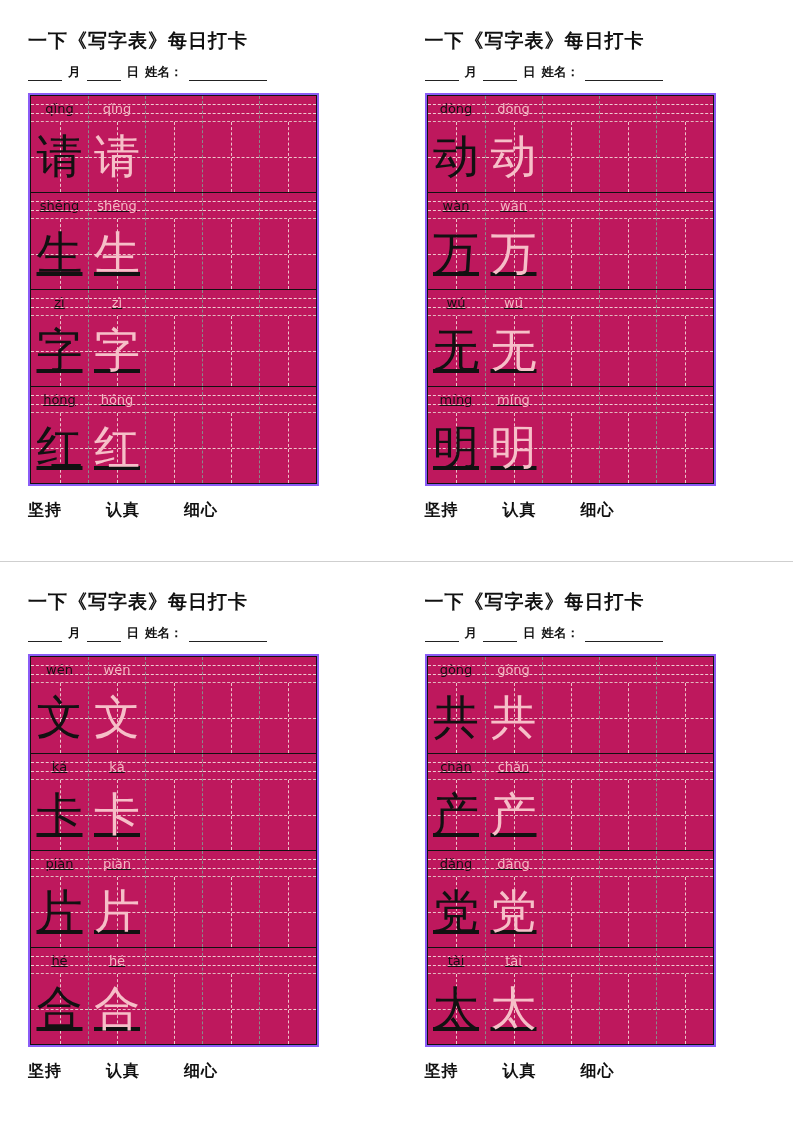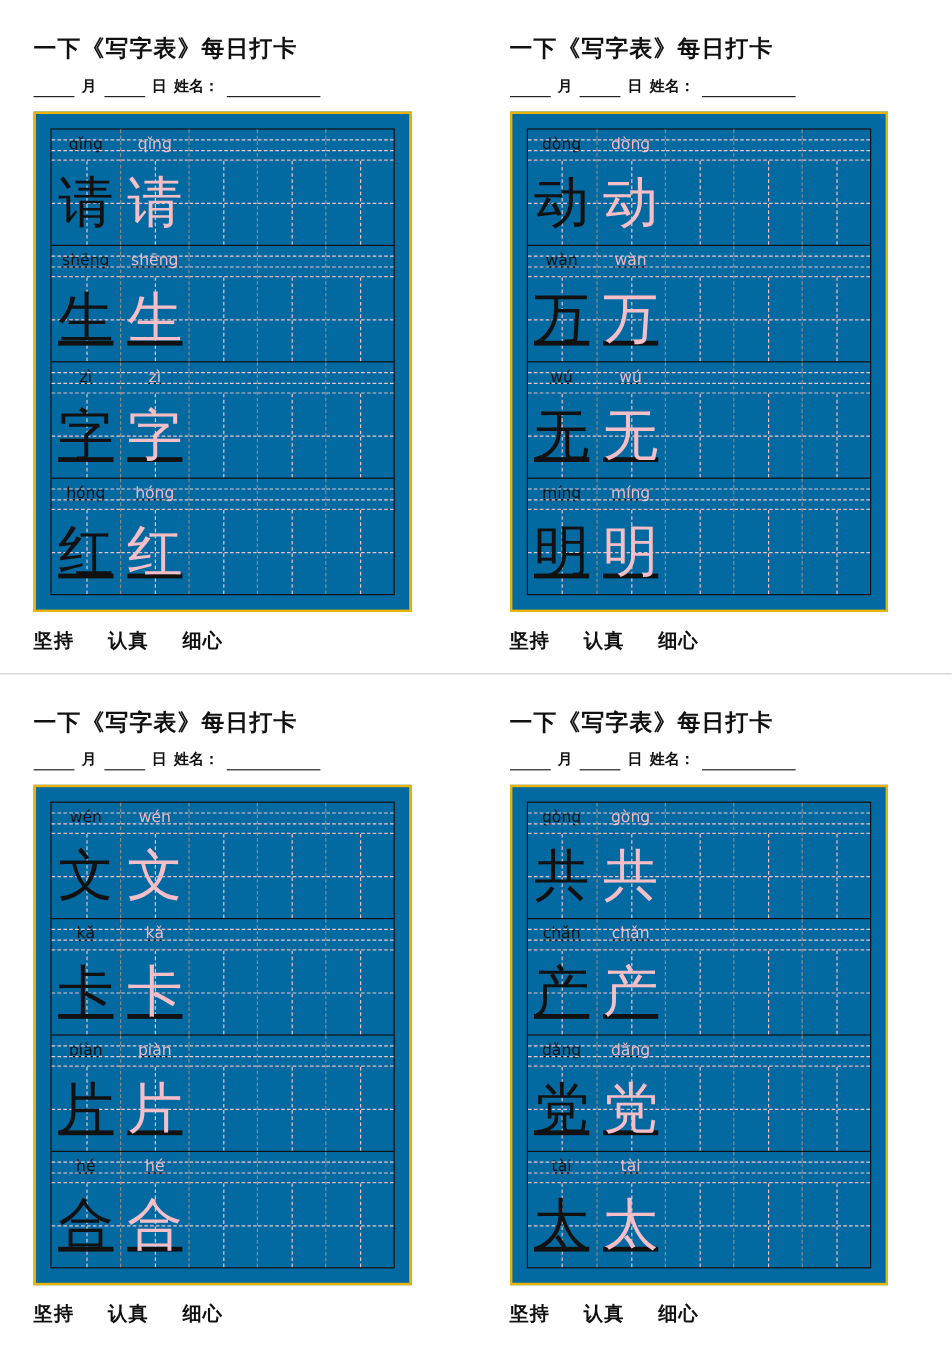--- a/index.html
+++ b/index.html
@@ -64,23 +64,23 @@
     height: 11px;
   }
   .blank-line.long {
     width: 78px;
   }
   .meta-label {
     font-size: 12.5px;
     font-weight: bold;
   }
   .grid-frame {
-    border: 2px solid #eab308;
-    padding: 12px;
-    background: #0369a1;
+    border: 2px solid #8b5cf6;
+    padding: 0;
+    background: #be185d;
   }
   .grid-inner {
     border: 1px solid #111;
     display: flex;
     flex-direction: column;
   }
   .char-row {
     display: flex;
   }
   .char-row + .char-row {
@@ -155,21 +155,21 @@
     line-height: 1;
     color: #111;
     position: relative;
     z-index: 2;
   }
   .glyph.trace {
     color: #f6bfc8;
   }
   .footer-row {
     display: flex;
-    gap: 28px;
+    gap: 44px;
     justify-content: center;
     margin-top: 14px;
     font-size: 16px;
     font-weight: bold;
     letter-spacing: 1px;
   }
 </style>
 </head>
 <body>
 

